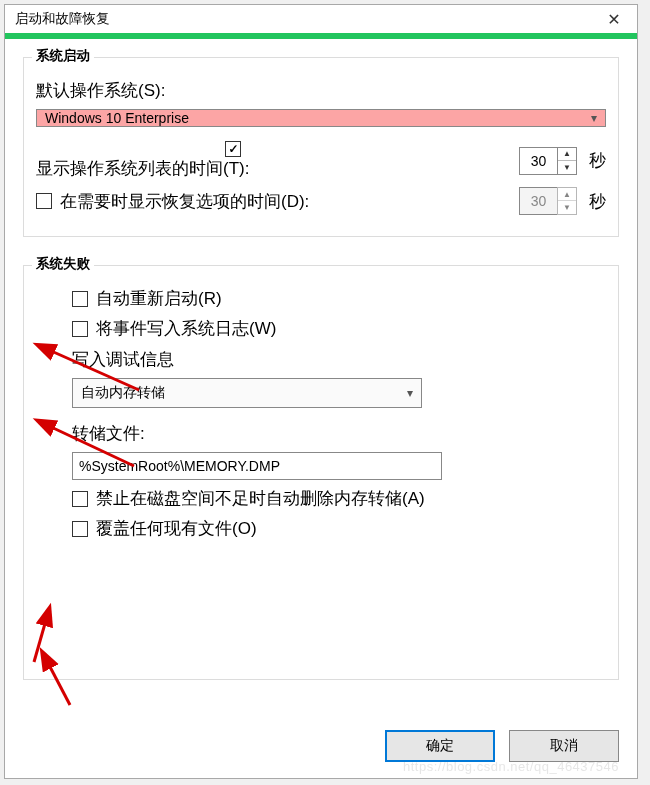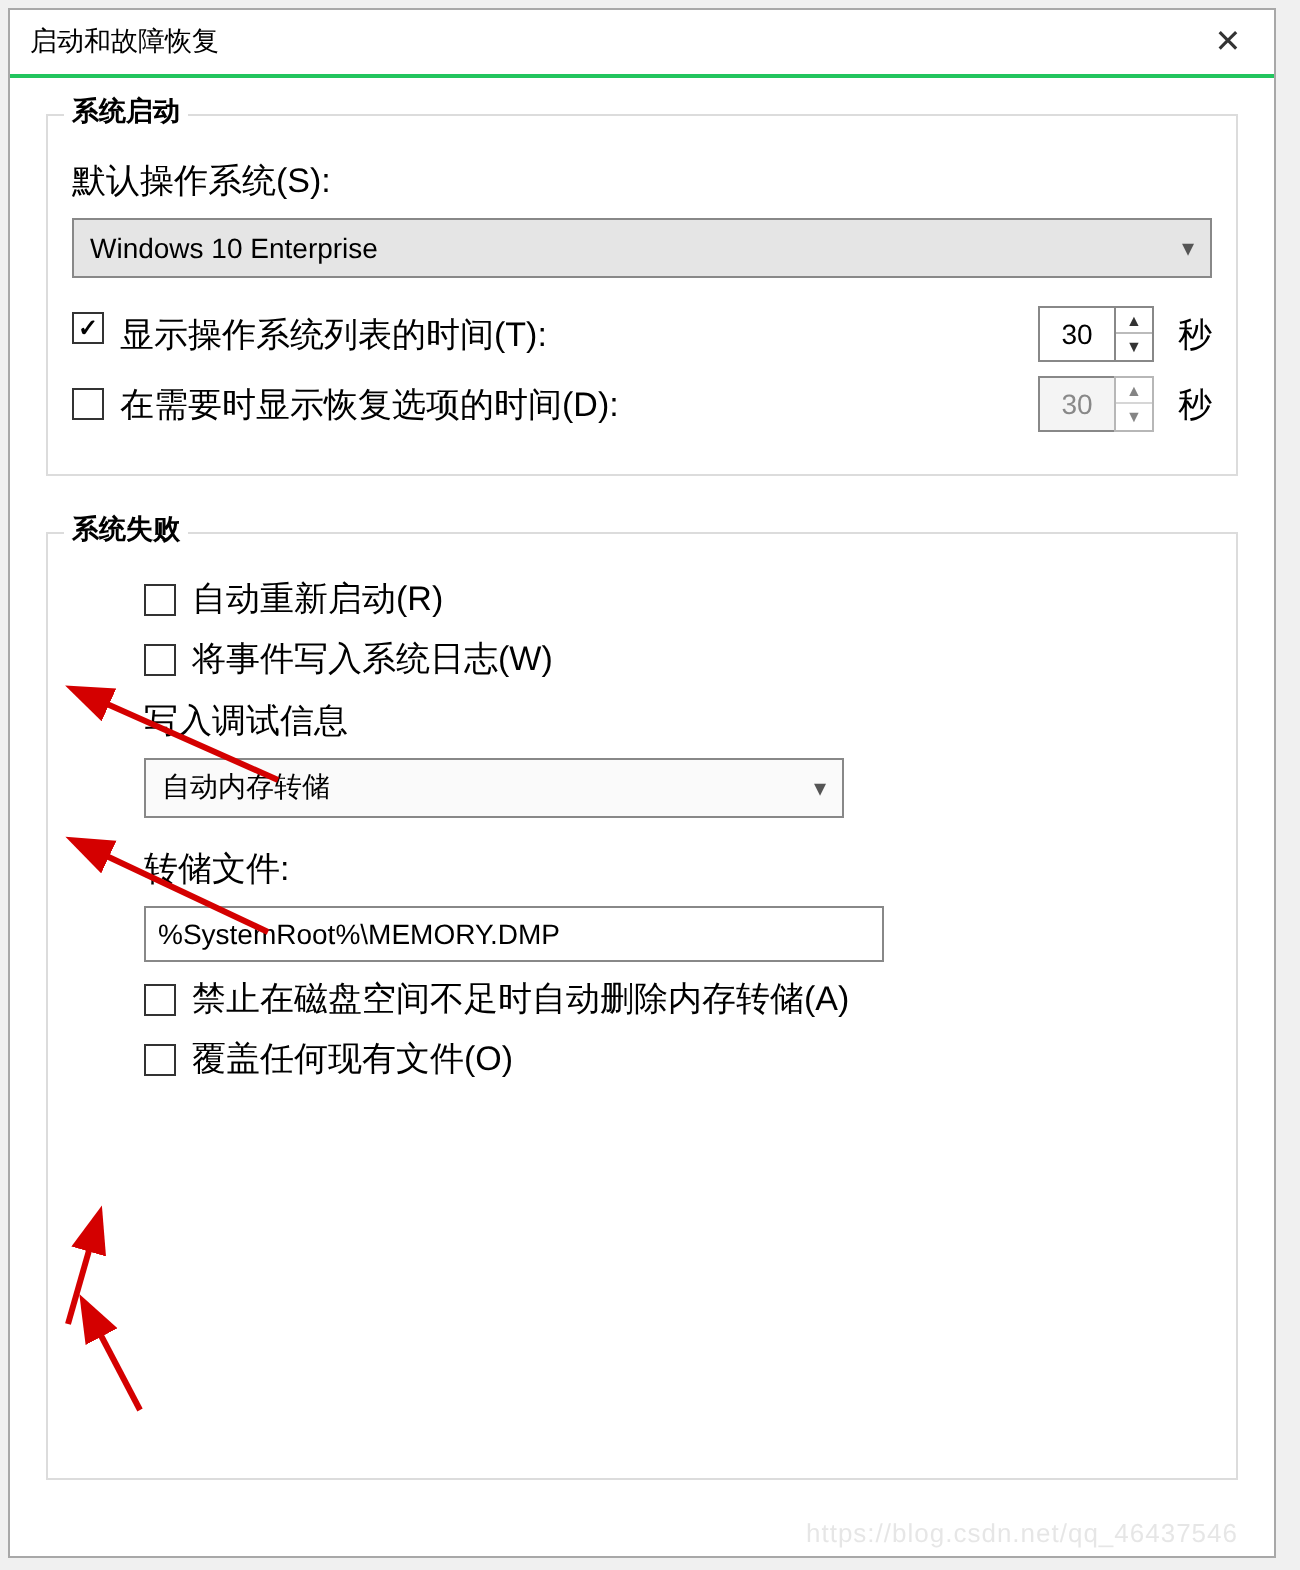--- a/index.html
+++ b/index.html
@@ -13,21 +13,21 @@
     color: #000;
   }
   .dialog {
     position:absolute; left:4px; top:4px; width:634px; height:775px;
     background: #fff;
     border: 1px solid #a8a8a8;
     display:flex; flex-direction:column;
   }
   .titlebar {
     height:34px; display:flex; align-items:center; justify-content:space-between;
-    border-bottom: 2px solid #22c55e;
+    border-bottom: 6px solid #22c55e;
     padding-left: 10px;
   }
   .titlebar .title { font-size:13.5px; }
   .close-btn {
     width:46px; height:33px; display:flex; align-items:center; justify-content:center;
     font-size:16px; color:#333;
   }
   .content {
     flex:1; padding: 18px 18px 10px 18px;
     display:flex; flex-direction:column;
@@ -40,23 +40,23 @@
   }
   .group-title {
     position:absolute; top:-11px; left:8px;
     background:#fff; padding: 0 4px;
     font-size:13.5px;
     font-weight:bold;
   }
   .row { display:flex; align-items:center; margin: 7px 0; }
   .lbl { font-size:17px; }
   .select {
-    width:100%; height:30px;
+    width:100%; height:18px;
     border:1px solid #888;
-    background:#e5e5e5;
+    background:#fca5a5;
     display:flex; align-items:center; justify-content:space-between;
     padding: 0 8px;
     font-size:14px;
   }
   .chev { font-size:12px; color:#555; }
   .checkbox {
     width:16px; height:16px; border:1px solid #333; background:#fff;
     margin-right:8px; display:inline-flex; align-items:center; justify-content:center;
     font-size:12px; line-height:1;
   }
@@ -125,21 +125,21 @@
           <span class="lbl">默认操作系统(S):</span>
         </div>
       <div class="row">
         <div class="select">
           <span>Windows 10 Enterprise</span>
           <span class="chev">▾</span>
         </div>
       </div>
 
       <div class="row" style="margin-top:14px; justify-content:space-between;">
-        <div style="display:flex; align-items:flex-start;">
+        <div style="display:flex; align-items:flex-end;flex-direction:column;">
           <span class="checkbox checked"></span>
           <span class="lbl">显示操作系统列表的时间(T):</span>
         </div>
         <div style="display:flex; align-items:center;">
           <div class="spinner">
             <input value="30" style="">
             <div class="spinbtns">
               <div>▲</div>
               <div>▼</div>
             </div>
@@ -200,20 +200,28 @@
         <span class="lbl">禁止在磁盘空间不足时自动删除内存转储(A)</span>
       </div>
       <div class="row" style="margin-top:6px;">
         <span class="checkbox"></span>
         <span class="lbl">覆盖任何现有文件(O)</span>
       </div>
     </div>
 
   </div>
 
+  <div class="button-row">
+    <div class="btn primary">
+      <span>确定</span>
+    </div>
+    <div class="btn">
+      <span>取消</span>
+    </div>
+  </div>
 
   <span class="watermark">https://blog.csdn.net/qq_46437546</span>
 </div>
 
 <div class="arrow" style="left:34px; top:340px;">
   <svg width="120" height="60">
       <defs>
         <marker id="ah1" markerWidth="10" markerHeight="10" refX="2" refY="3" orient="auto">
           <path d="M0,0 L0,6 L8,3 z" fill="#d40000"></path>
         </marker>

